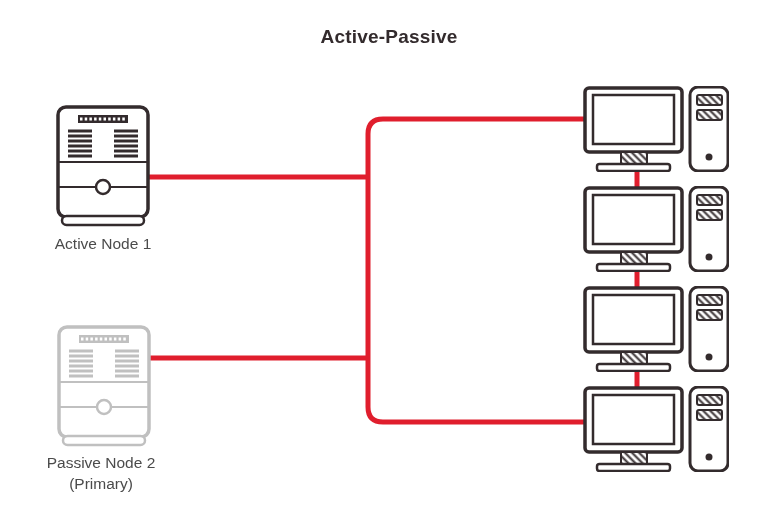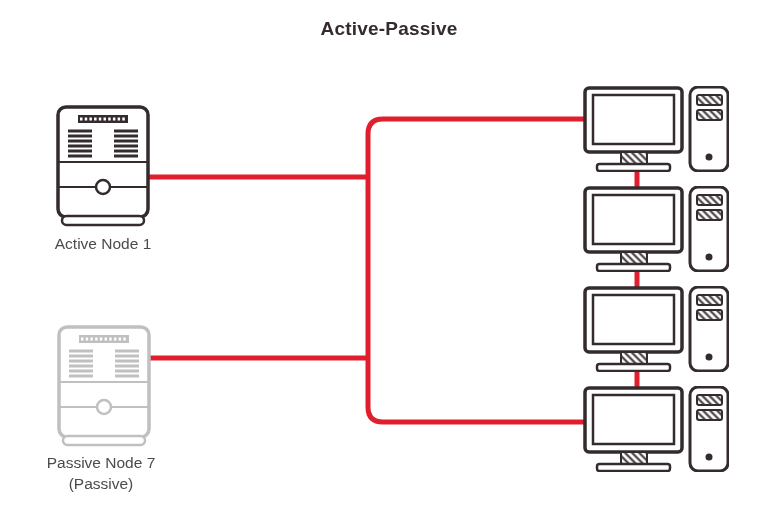--- a/index.html
+++ b/index.html
@@ -5,21 +5,21 @@
   html,body{margin:0;padding:0;background:#ffffff;}
   .canvas{
     position:relative;
     width:778px;height:528px;
     background:#ffffff;
     overflow:hidden;
     font-family:"Liberation Sans", sans-serif;
   }
   .title{
     position:absolute;
-    left:0;top:18px;width:778px;
+    left:0;top:26px;width:778px;
     margin:0;
     text-align:center;
     font-size:19px;
     font-weight:bold;
     letter-spacing:0.2px;
     color:#332b2d;
   }
   .art{position:absolute;left:0;top:0;}
   .node-label{
     position:absolute;
@@ -91,17 +91,17 @@
     <use href="#computer" x="583" y="186" width="146" height="86" class="ink-dark"></use>
     <use href="#computer" x="583" y="286" width="146" height="86" class="ink-dark"></use>
     <use href="#computer" x="583" y="386" width="146" height="86" class="ink-dark"></use>
   </svg>
 
   <div class="node-label" id="active-label">
     <span>Active Node 1</span>
   </div>
 
   <div class="node-label" id="passive-label">
-    <span>Passive Node 7</span>
-    <span>(Passive)</span>
+    <span>Passive Node 2</span>
+    <span>(Primary)</span>
   </div>
 
 </div>
 
 </body></html>

